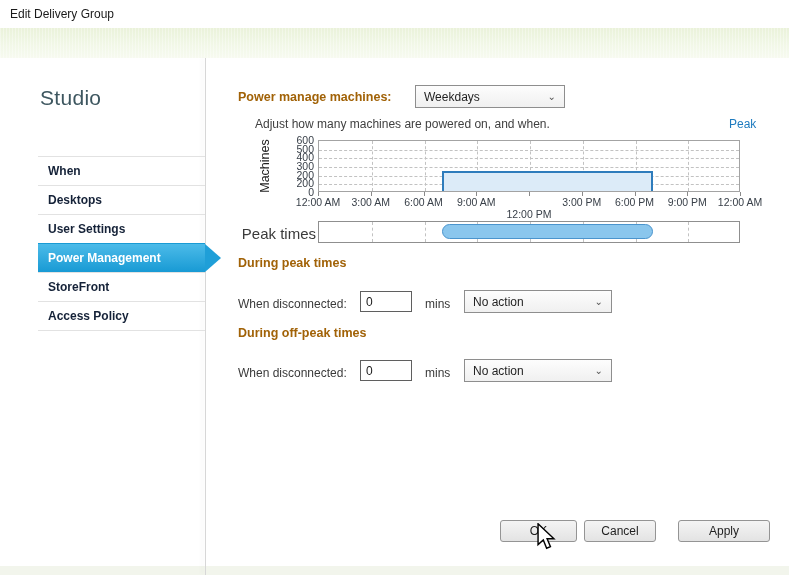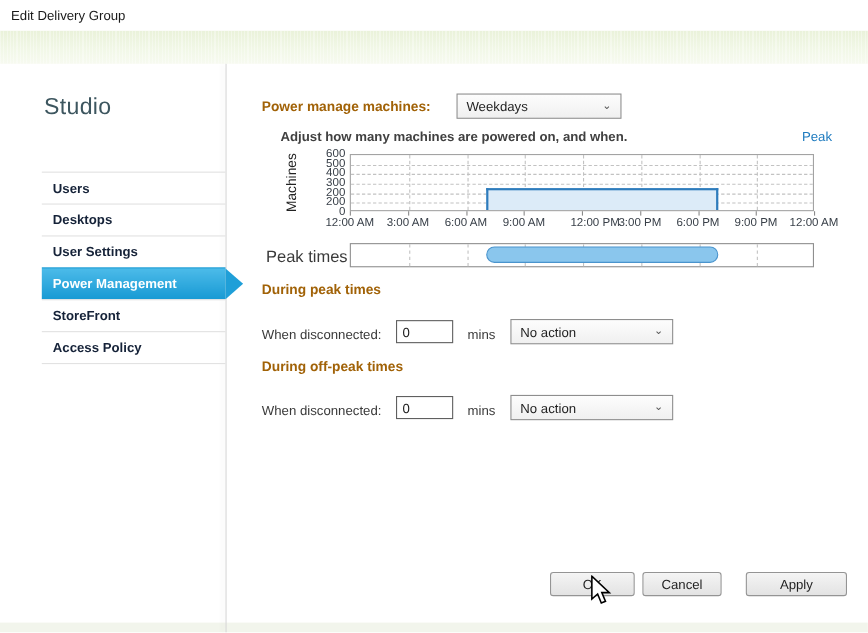--- a/index.html
+++ b/index.html
@@ -83,35 +83,35 @@
 <body>
 
 <div class="window-title">Edit Delivery Group</div>
 <div class="green-band"></div>
 <div class="bottom-band"></div>
 <div class="v-separator"></div>
 
 <div class="brand">Studio</div>
 
 <div class="menu">
-  <div class="menu-item">Users</div>
+  <div class="menu-item">When</div>
   <div class="menu-item">Desktops</div>
   <div class="menu-item">User Settings</div>
   <div class="menu-item selected">Power Management</div>
   <div class="menu-item">StoreFront</div>
   <div class="menu-item">Access Policy</div>
 </div>
 
 <div class="lbl bold" style="left:238px; top:90px; font-size:12.5px;">Power manage machines:</div>
 <div class="combo" style="left:415px; top:85px; width:150px;">
   <span>Weekdays</span>
   <span class="chev">⌄</span>
 </div>
 
-<div class="lbl" style="left:255px; top:117px; color:#404040;font-weight:bold;">Adjust how many machines are powered on, and when.</div>
+<div class="lbl" style="left:255px; top:117px; color:#404040;">Adjust how many machines are powered on, and when.</div>
 <div class="link" style="left:729px; top:117px;">Peak</div>
 
 <div class="chart-area">
   <div class="ylab">Machines</div>
   <div class="chart-plot">
       <div class="gl-h" style="top: 43.3333px;"></div>
       <div class="gl-h" style="top: 34.6667px;"></div>
       <div class="gl-h" style="top: 26px;"></div>
       <div class="gl-h" style="top: 17.3333px;"></div>
       <div class="gl-h" style="top: 8.66667px;"></div>
@@ -132,21 +132,21 @@
     <div class="ytick" style="top: 2.66667px;">500</div>
     <div class="ytick" style="top: -6px;">600</div>
     <div class="xtick" style="left: 0px;">12:00 AM</div>
     <div class="tickmark" style="left: 0px;"></div>
     <div class="xtick" style="left: 52.75px;">3:00 AM</div>
     <div class="tickmark" style="left: 52.75px;"></div>
     <div class="xtick" style="left: 105.5px;">6:00 AM</div>
     <div class="tickmark" style="left: 105.5px;"></div>
     <div class="xtick" style="left: 158.25px;">9:00 AM</div>
     <div class="tickmark" style="left: 158.25px;"></div>
-    <div class="xtick" style="left: 223px;">12:00 PM</div>
+    <div class="xtick" style="left: 211px; margin-top: 12px;">12:00 PM</div>
     <div class="tickmark" style="left: 211px;"></div>
     <div class="xtick" style="left: 263.75px;">3:00 PM</div>
     <div class="tickmark" style="left: 263.75px;"></div>
     <div class="xtick" style="left: 316.5px;">6:00 PM</div>
     <div class="tickmark" style="left: 316.5px;"></div>
     <div class="xtick" style="left: 369.25px;">9:00 PM</div>
     <div class="tickmark" style="left: 369.25px;"></div>
     <div class="xtick" style="left: 422px;">12:00 AM</div>
     <div class="tickmark" style="left: 422px;"></div>
   </div>

